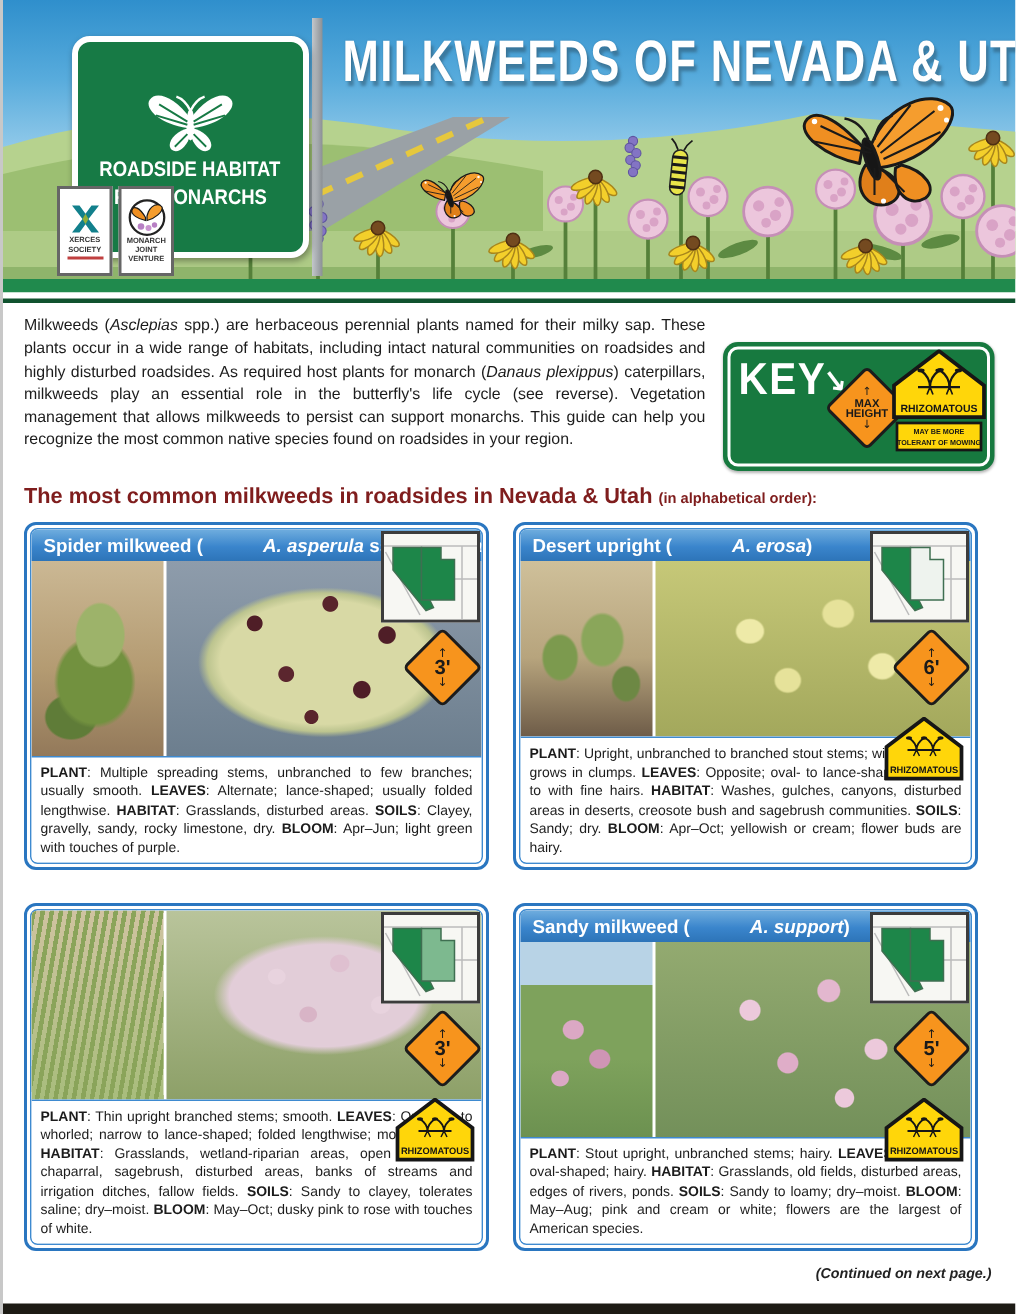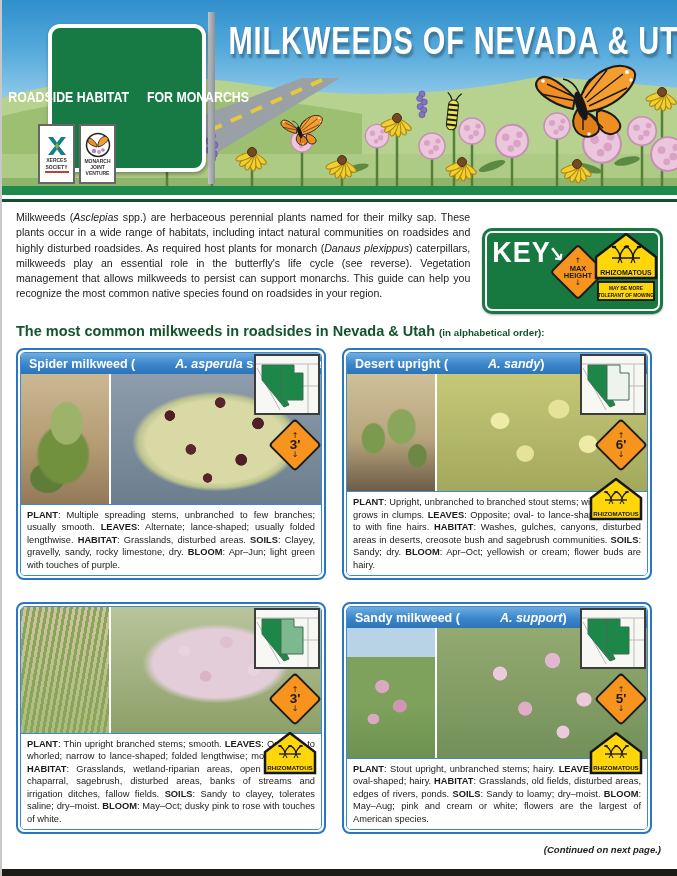--- a/index.html
+++ b/index.html
@@ -4,21 +4,21 @@
 <style>
   html,body{margin:0;padding:0;}
   body{width:677px;height:876px;background:#fff;font-family:"Liberation Sans","DejaVu Sans",sans-serif;overflow:hidden;}
   .page{position:relative;width:677px;height:876px;box-sizing:border-box;border-left:2px solid #c8c8c8;background:#fff;}
 
   
   .header{position:relative;height:186px;overflow:hidden;background:linear-gradient(180deg,#2f8fcc 0%,#57abdc 28%,#9ccfec 58%,#d9edf8 78%,#f2fafd 100%);}
   .banner-svg{position:absolute;left:0;bottom:0;width:677px;height:150px;}
   .page-title{position:absolute;left:200px;top:22px;width:440px;text-align:center;color:#fff;font-weight:bold;font-size:33px;letter-spacing:1px;white-space:nowrap;transform:scale(0.88,1.18);text-shadow:2px 3px 2px rgba(45,85,110,.55),0 0 1px rgba(45,85,110,.4);z-index:4;}
   .pole{position:absolute;left:206px;top:12px;width:7px;height:172px;background:linear-gradient(90deg,#c3c7cb,#8b9095);z-index:1;}
-  .roadsign{position:absolute;left:46px;top:24px;width:158px;height:148px;background:#177a45;border:4px solid #fff;border-radius:12px;box-shadow:1px 2px 4px rgba(0,0,0,.35);z-index:3;display:flex;flex-direction:row;align-items:center;justify-content:center;gap:2px;box-sizing:border-box;}
+  .roadsign{position:absolute;left:46px;top:24px;width:158px;height:148px;background:#177a45;border:4px solid #fff;border-radius:12px;box-shadow:1px 2px 4px rgba(0,0,0,.35);z-index:3;display:flex;flex-direction:column;align-items:center;justify-content:center;gap:2px;box-sizing:border-box;}
   .roadsign .sign-line{color:#fff;font-weight:bold;font-size:14px;line-height:1.25;transform:scaleX(0.88);white-space:nowrap;}
   .logos{position:absolute;left:36px;top:124px;display:flex;gap:4px;z-index:4;}
   .logo-box{width:37px;height:60px;background:#fff;border:2px solid #666;box-sizing:border-box;display:flex;flex-direction:column;align-items:center;justify-content:center;gap:1px;}
   .logo-box .logo-txt{font-size:5px;font-weight:bold;color:#333;line-height:1.1;text-align:center;}
   .logo-red-rule{width:24px;height:2px;background:#c04040;}
   .band{height:9px;background:#208a4d;}
   .band-gap{height:4px;background:#fff;}
   .band-rule{height:3px;background:#10522e;}
 
   
@@ -28,21 +28,21 @@
   .key-frame{position:absolute;inset:3px;border:2.5px solid #fff;border-radius:7px;}
   .key-word{position:absolute;left:10px;top:8px;color:#fff;font-weight:bold;font-size:27px;letter-spacing:1px;transform:scaleY(1.1);transform-origin:left top;}
   .key-arrow{position:absolute;left:66px;top:14px;color:#fff;font-size:20px;font-weight:bold;font-family:"DejaVu Sans",sans-serif;transform:rotate(8deg);}
   .key-diamond{position:absolute;left:76px;top:24px;width:40px;height:40px;background:#f7941d;border:2.5px solid #1c1c1c;border-radius:4px;transform:rotate(45deg);box-sizing:border-box;}
   .key-diamond .diamond-inner{position:absolute;inset:0;transform:rotate(-45deg);display:flex;flex-direction:column;align-items:center;justify-content:center;line-height:1;}
   .key-diamond .kd-txt{font-size:7.5px;font-weight:bold;color:#1a1a1a;}
   .key-diamond .kd-ar{font-size:7.5px;color:#1a1a1a;font-family:"DejaVu Sans",sans-serif;line-height:0.9;}
   .key-rhizo{position:absolute;right:5px;top:5px;}
 
   
-  .section-heading{padding:8px 14px 0 14px;color:#14532d;}
+  .section-heading{padding:8px 14px 0 14px;color:#7f1d1d;}
   .section-heading .main{font-size:14.5px;font-weight:bold;}
   .section-heading .sub{font-size:9.8px;font-weight:bold;}
 
   
   .cards{display:grid;grid-template-columns:310px 310px;grid-auto-rows:232px;gap:22px 16px;padding:8px 14px 0 14px;}
   .card{position:relative;border:2px solid #2a76c0;border-radius:8px;background:#fff;padding:2px;box-sizing:border-box;}
   .card-inner{border:1.5px solid #3e8ad0;border-radius:5px;overflow:hidden;height:100%;box-sizing:border-box;display:flex;flex-direction:column;background:#fff;}
   .card-title{background:linear-gradient(180deg,#6fadde 0%,#3a85cc 55%,#2d74b8 100%);color:#fff;font-weight:bold;font-size:12.5px;padding:4px 70px 3px 8px;white-space:nowrap;}
   .card-title i{font-style:italic;padding-left:40px;}
   .card-photos{display:flex;gap:2px;flex:1;background:#fff;min-height:0;}
@@ -303,21 +303,21 @@
           <span class="d-ar">↑</span>
           <span class="d-val">3'</span>
           <span class="d-ar">↓</span>
         </div>
       </div>
 
     </div>
 
     <div class="card">
       <div class="card-inner">
-        <div class="card-title"><span>Desert upright (</span><i>A. sandy</i><span>)</span></div>
+        <div class="card-title"><span>Desert upright (</span><i>A. erosa</i><span>)</span></div>
         <div class="card-photos">
           <div class="photo photo-left ph1a"></div>
           <div class="photo photo-right ph1b"></div>
         </div>
         <div class="card-text"><b>PLANT</b><span>: Upright, unbranched to branched stout stems; with fine hairs; grows in clumps. </span><b>LEAVES</b><span>: Opposite; oval- to lance-shaped; smooth to with fine hairs. </span><b>HABITAT</b><span>: Washes, gulches, canyons, disturbed areas in deserts, creosote bush and sagebrush communities. </span><b>SOILS</b><span>: Sandy; dry. </span><b>BLOOM</b><span>: Apr–Oct; yellowish or cream; flower buds are hairy.</span></div>
       </div>
       <div class="map-inset">
         <svg width="62" height="57" viewBox="0 0 62 57" aria-hidden="true">
           <rect width="62" height="57" fill="#f7f7f3"></rect>
           <g stroke="#bbb" stroke-width="1" fill="none">

